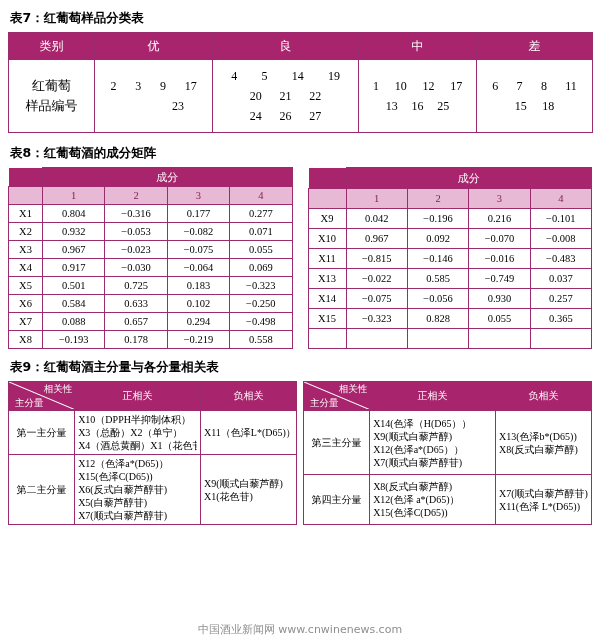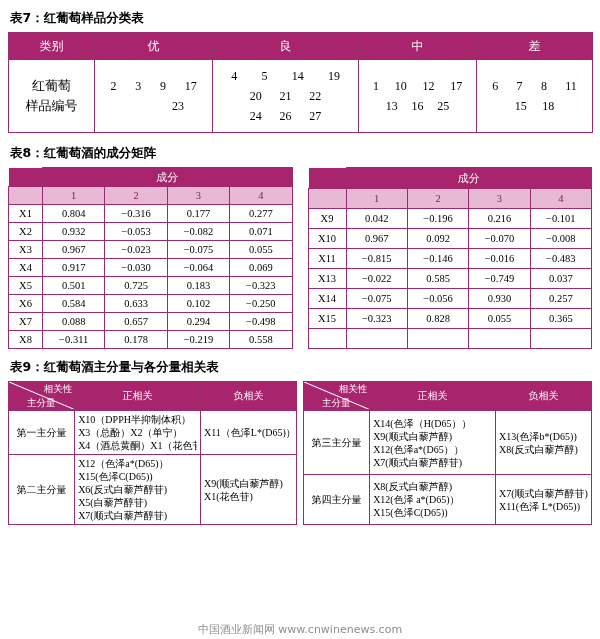--- a/index.html
+++ b/index.html
@@ -140,21 +140,21 @@
     line-height: 12px;
   }
   .t9 .corner-split {
     position: relative;
     height: 26px;
     padding: 0;
     margin-left: 40px;
   }
   .t9 .corner-split .tl {
     position: absolute;
-    left: 18px;
+    left: 6px;
     bottom: 1px;
     font-size: 9.5px;
   }
   .t9 .corner-split .tr {
     position: absolute;
     right: 2px;
     top: 1px;
     font-size: 9.5px;
   }
   .t9 .corner-split .diag {
@@ -334,21 +334,21 @@
       </tr>
       <tr>
         <td class="rowlbl">X7</td>
         <td>0.088</td>
         <td>0.657</td>
         <td>0.294</td>
         <td>−0.498</td>
       </tr>
       <tr>
         <td class="rowlbl">X8</td>
-        <td>−0.311</td>
+        <td>−0.193</td>
         <td>0.178</td>
         <td>−0.219</td>
         <td>0.558</td>
       </tr>
     </tbody>
       </table>
 
     <table class="t8">
       <colgroup>
         <col style="width:38px">

